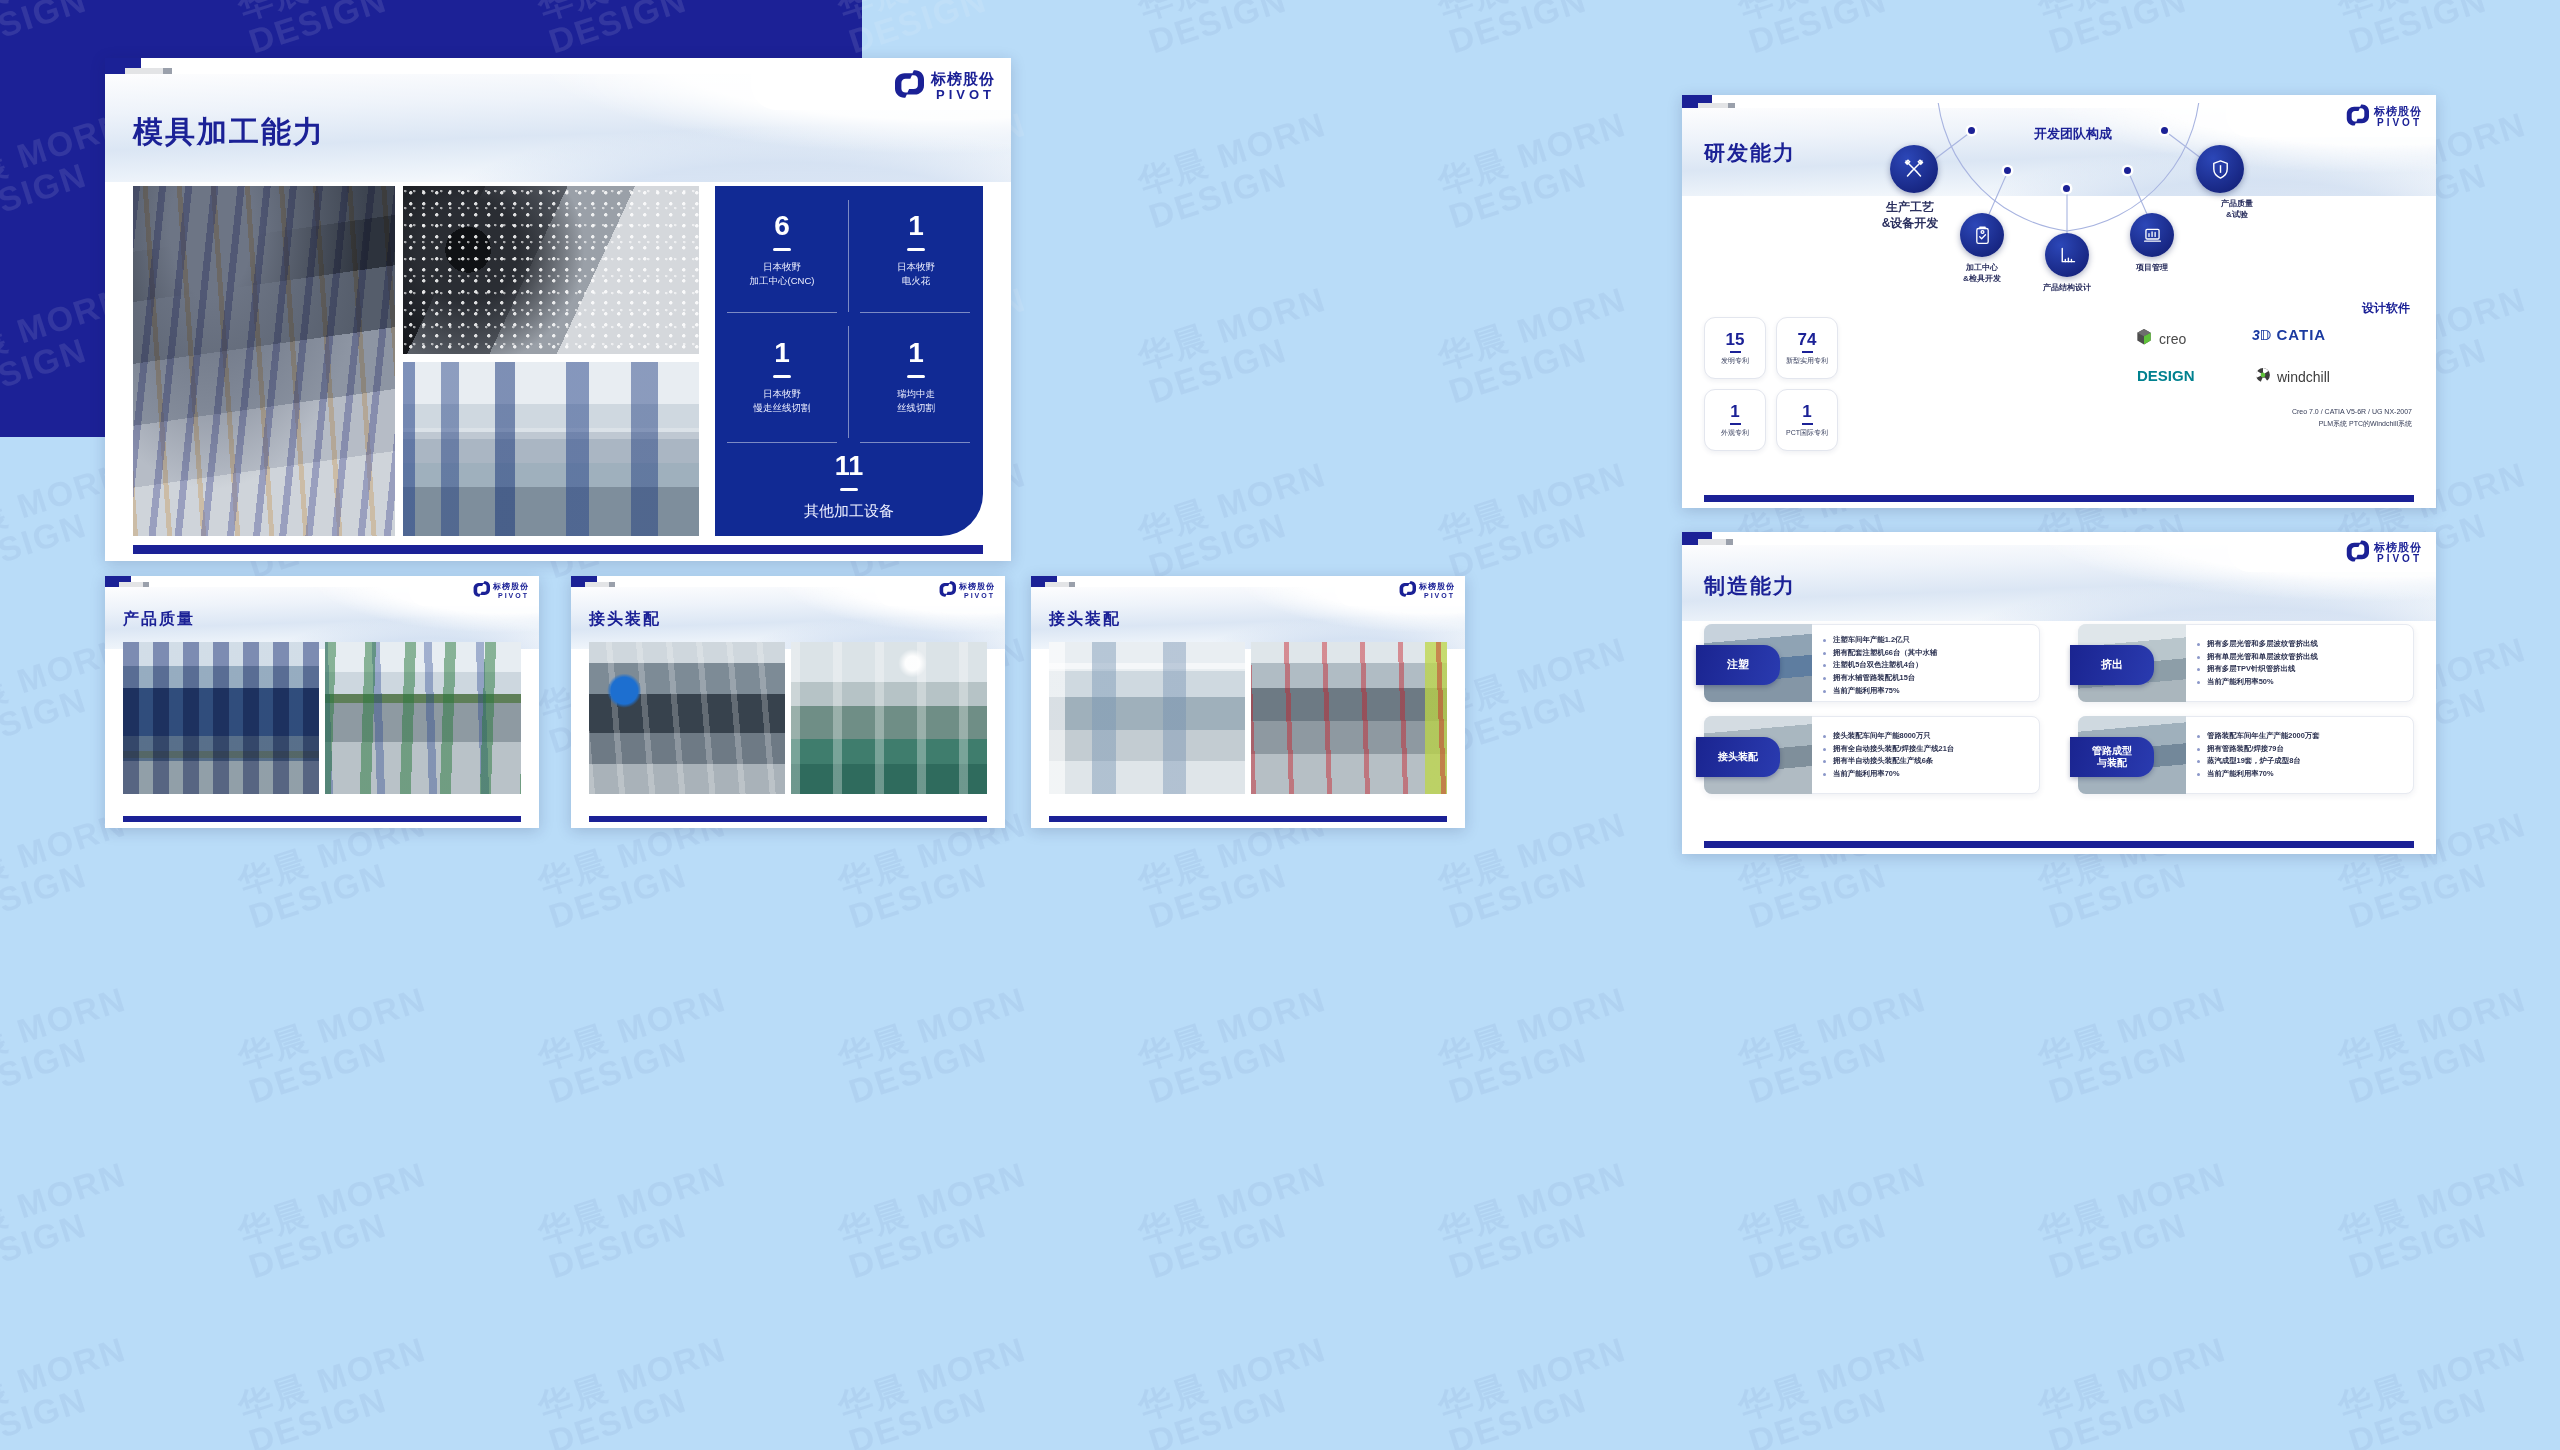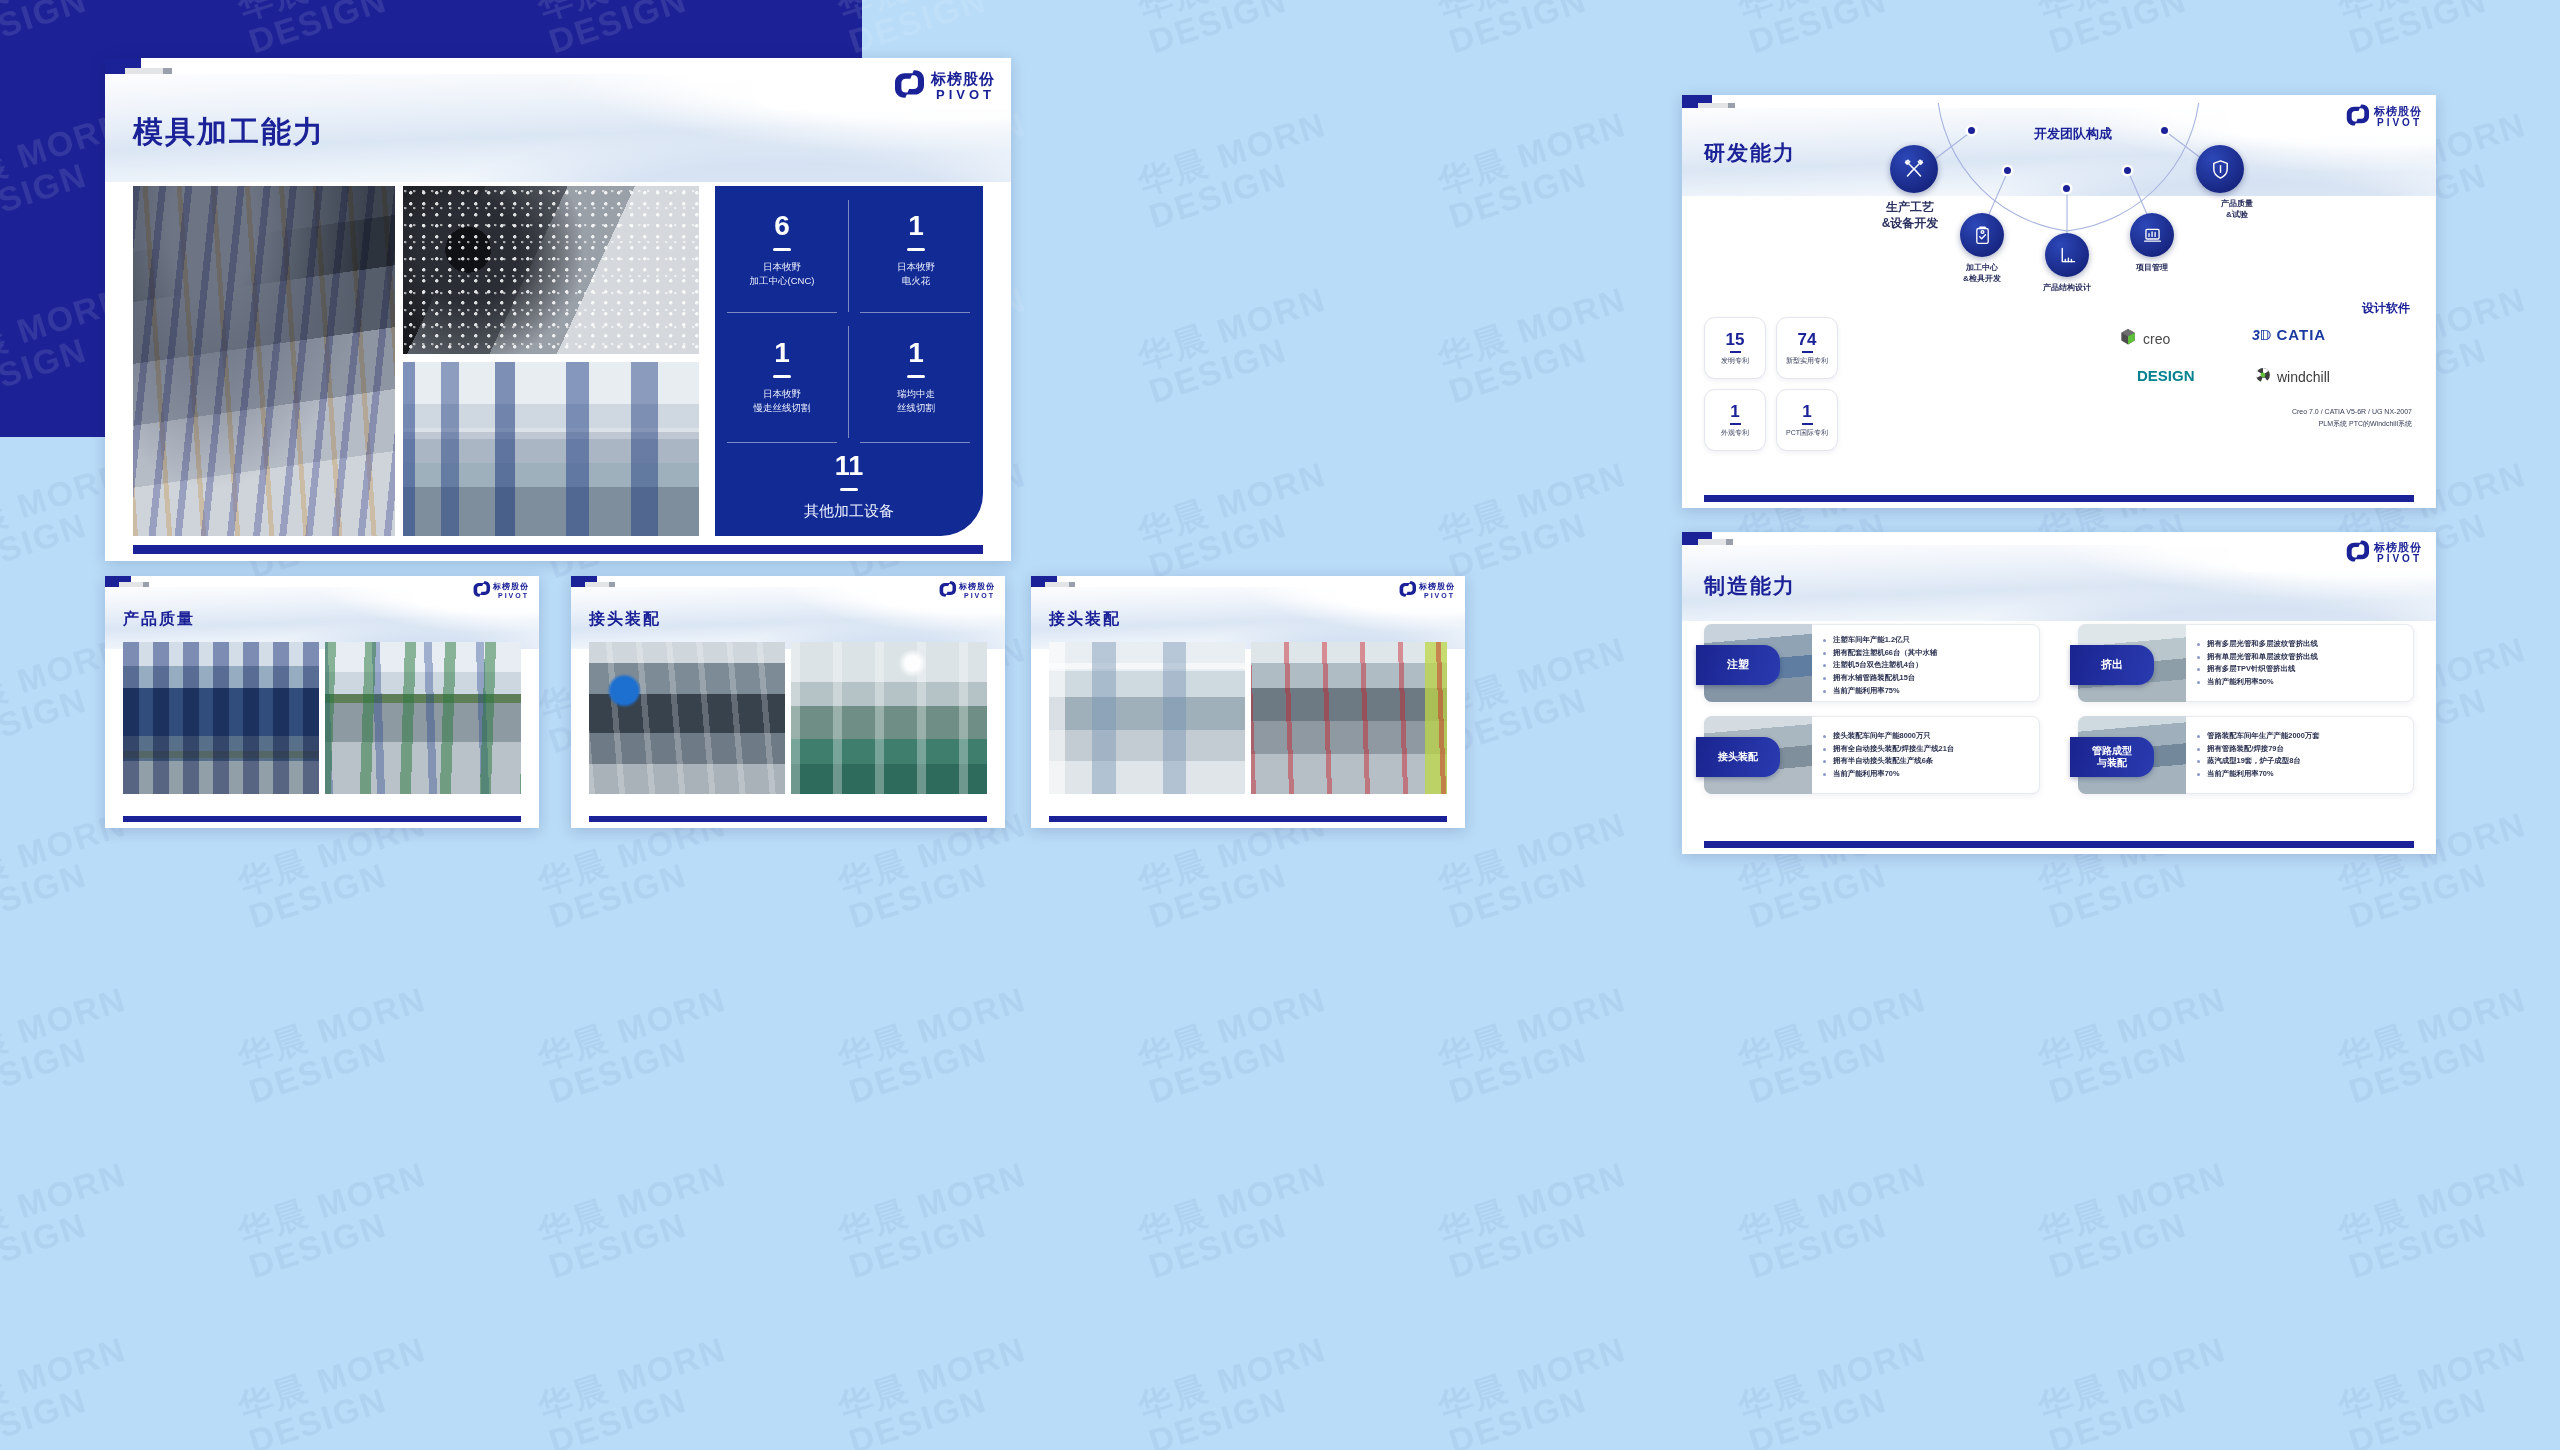--- a/index.html
+++ b/index.html
@@ -458,21 +458,21 @@
     <span class="t">外观专利</span>
   </div>
   <div class="pat-card" style="left:94px;top:294px;">
     <span class="n">1</span>
     <span class="u"></span>
     <span class="t">PCT国际专利</span>
   </div>
 
   <span class="sw-title" style="right:26px;top:205px;font-size:12px;">设计软件</span>
 
-  <div class="sw-logo" style="left:436px;top:232px;">
+  <div class="sw-logo" style="left:452px;top:232px;">
     <span>
       <svg width="20" height="20" viewBox="0 0 24 24">
         <path d="M12 2.5l8 4.3v9.4L12 21l-8-4.8V6.8z" fill="#4d4d4d"></path>
         <path d="M12 2.5l8 4.3-8 4.4-8-4.4z" fill="#6e6e6e"></path>
         <path d="M12 11.2l8-4.4v9.4L12 21z" fill="#5fc13a"></path>
       </svg>
     </span>
     <span style="color:#4a4a4a;font-size:14px;">creo</span>
   </div>
   <div class="sw-logo" style="left:570px;top:231px;">

